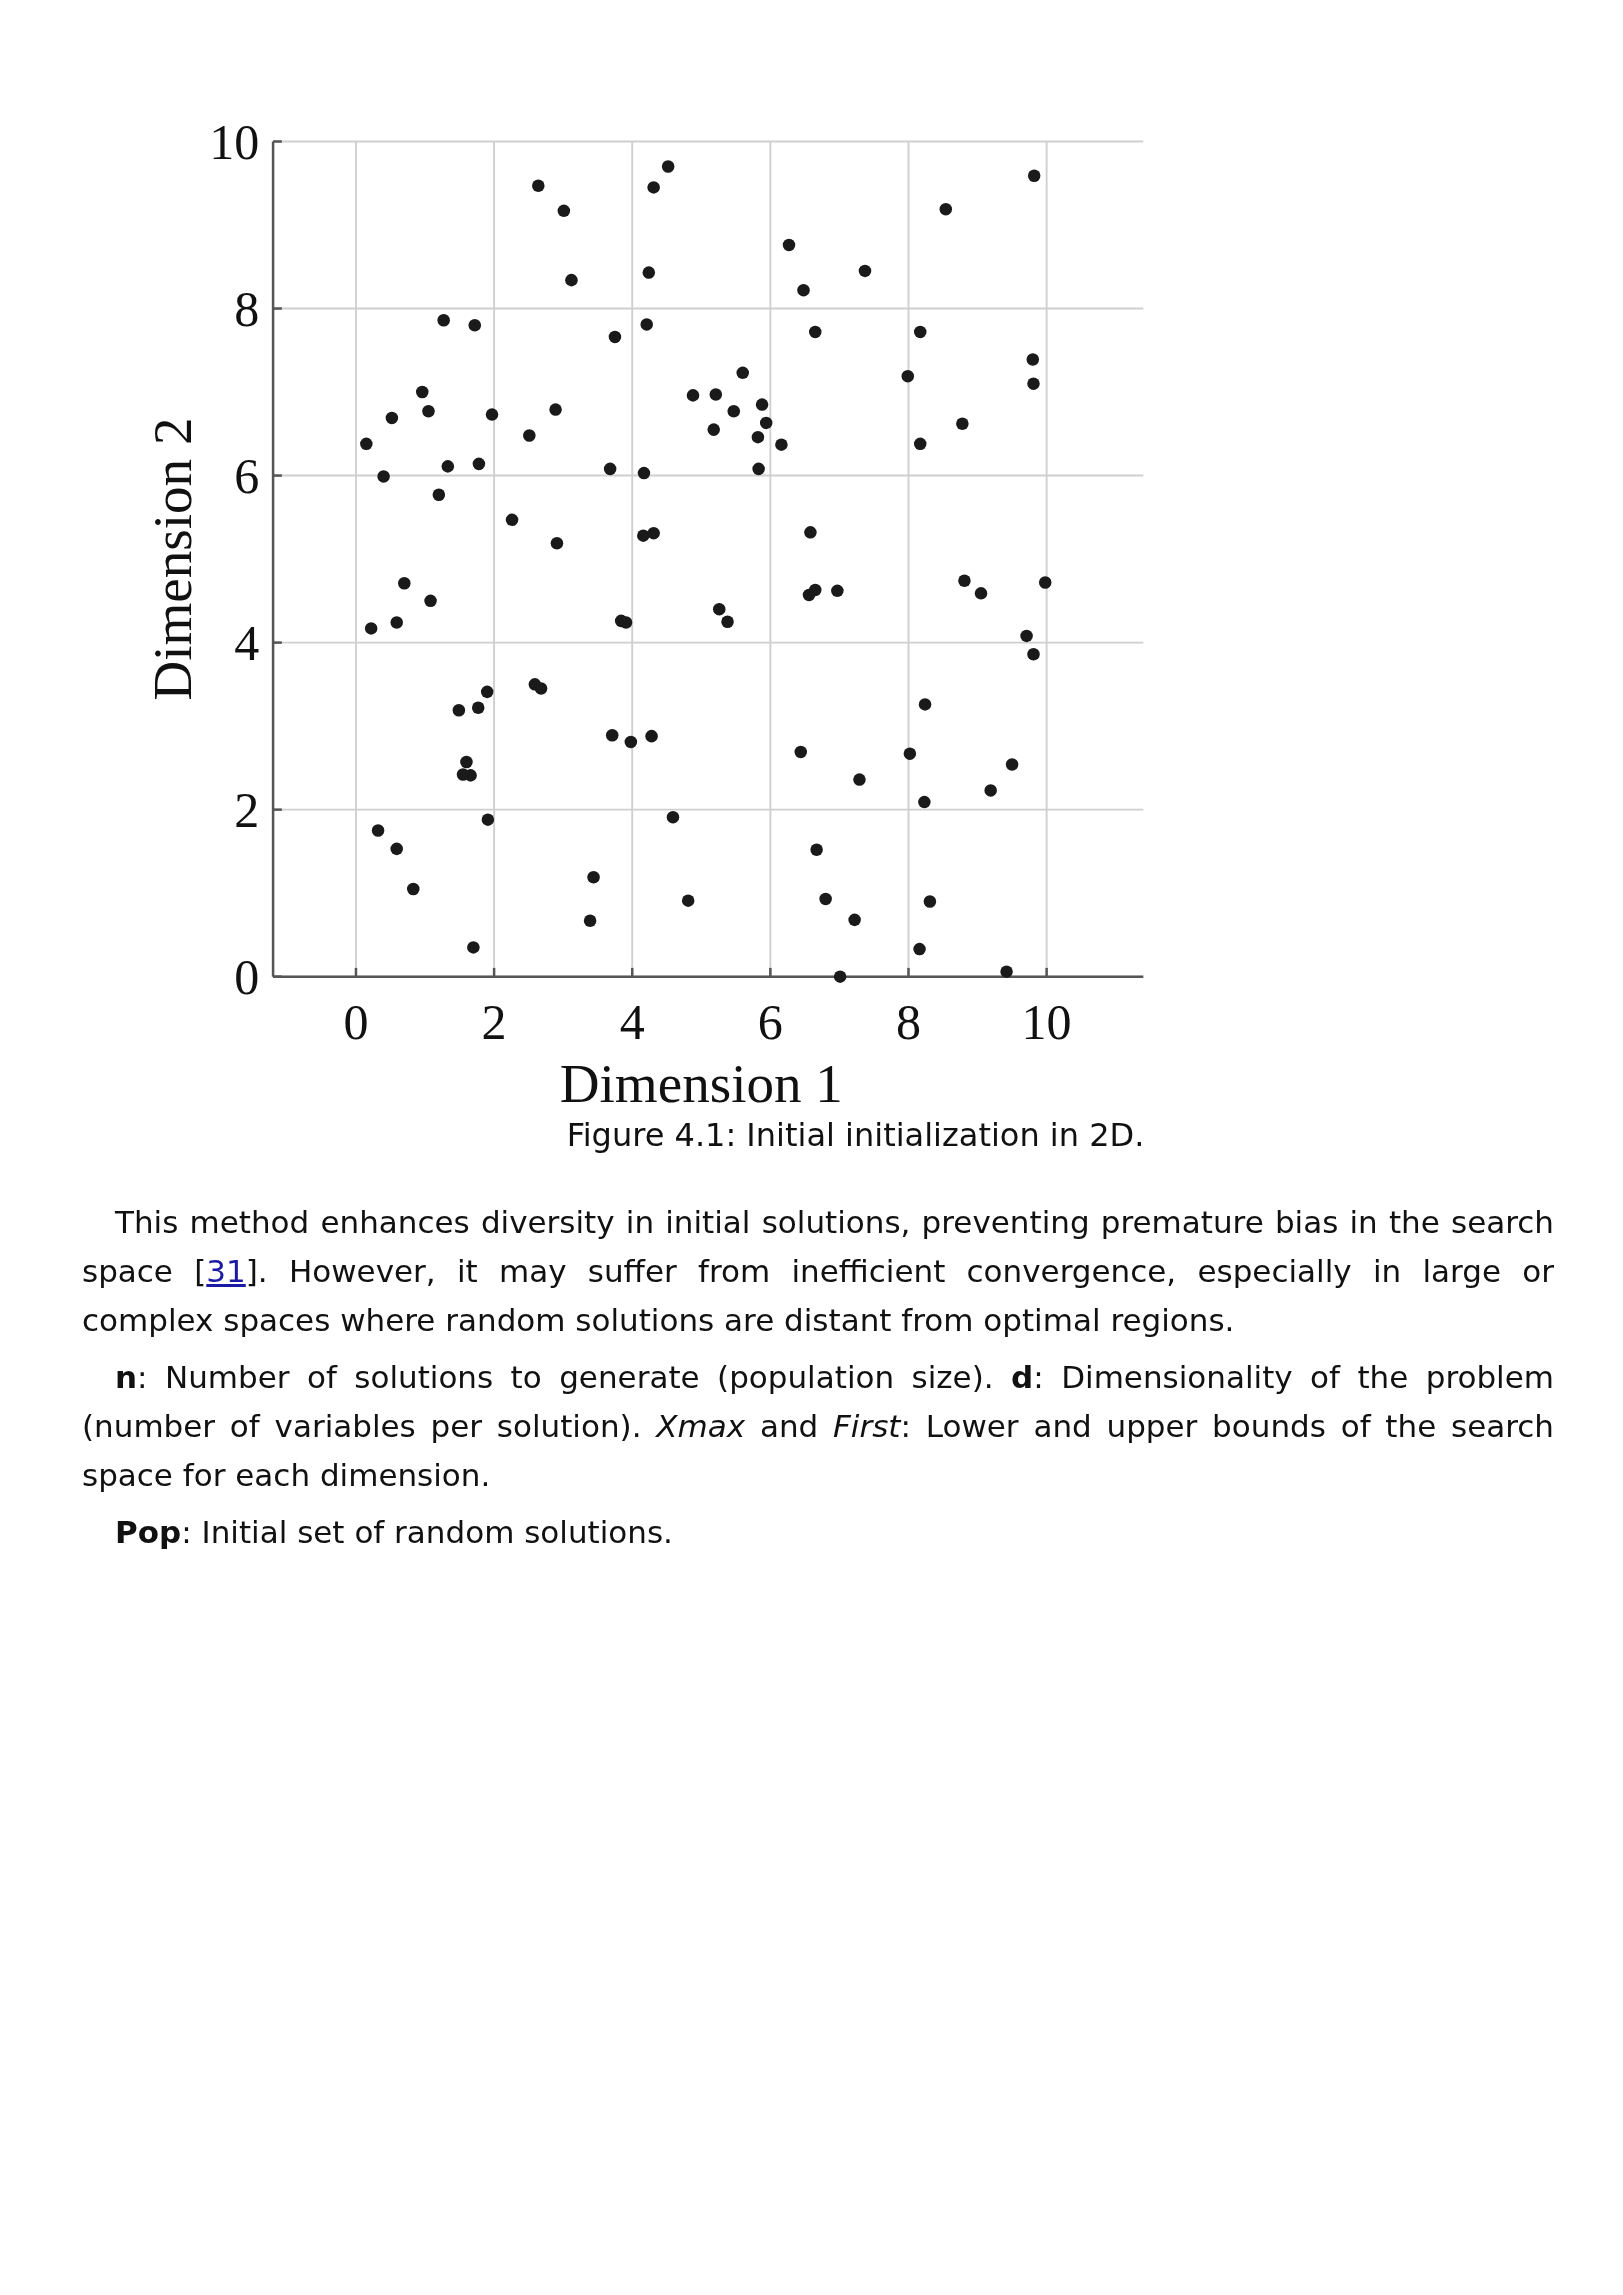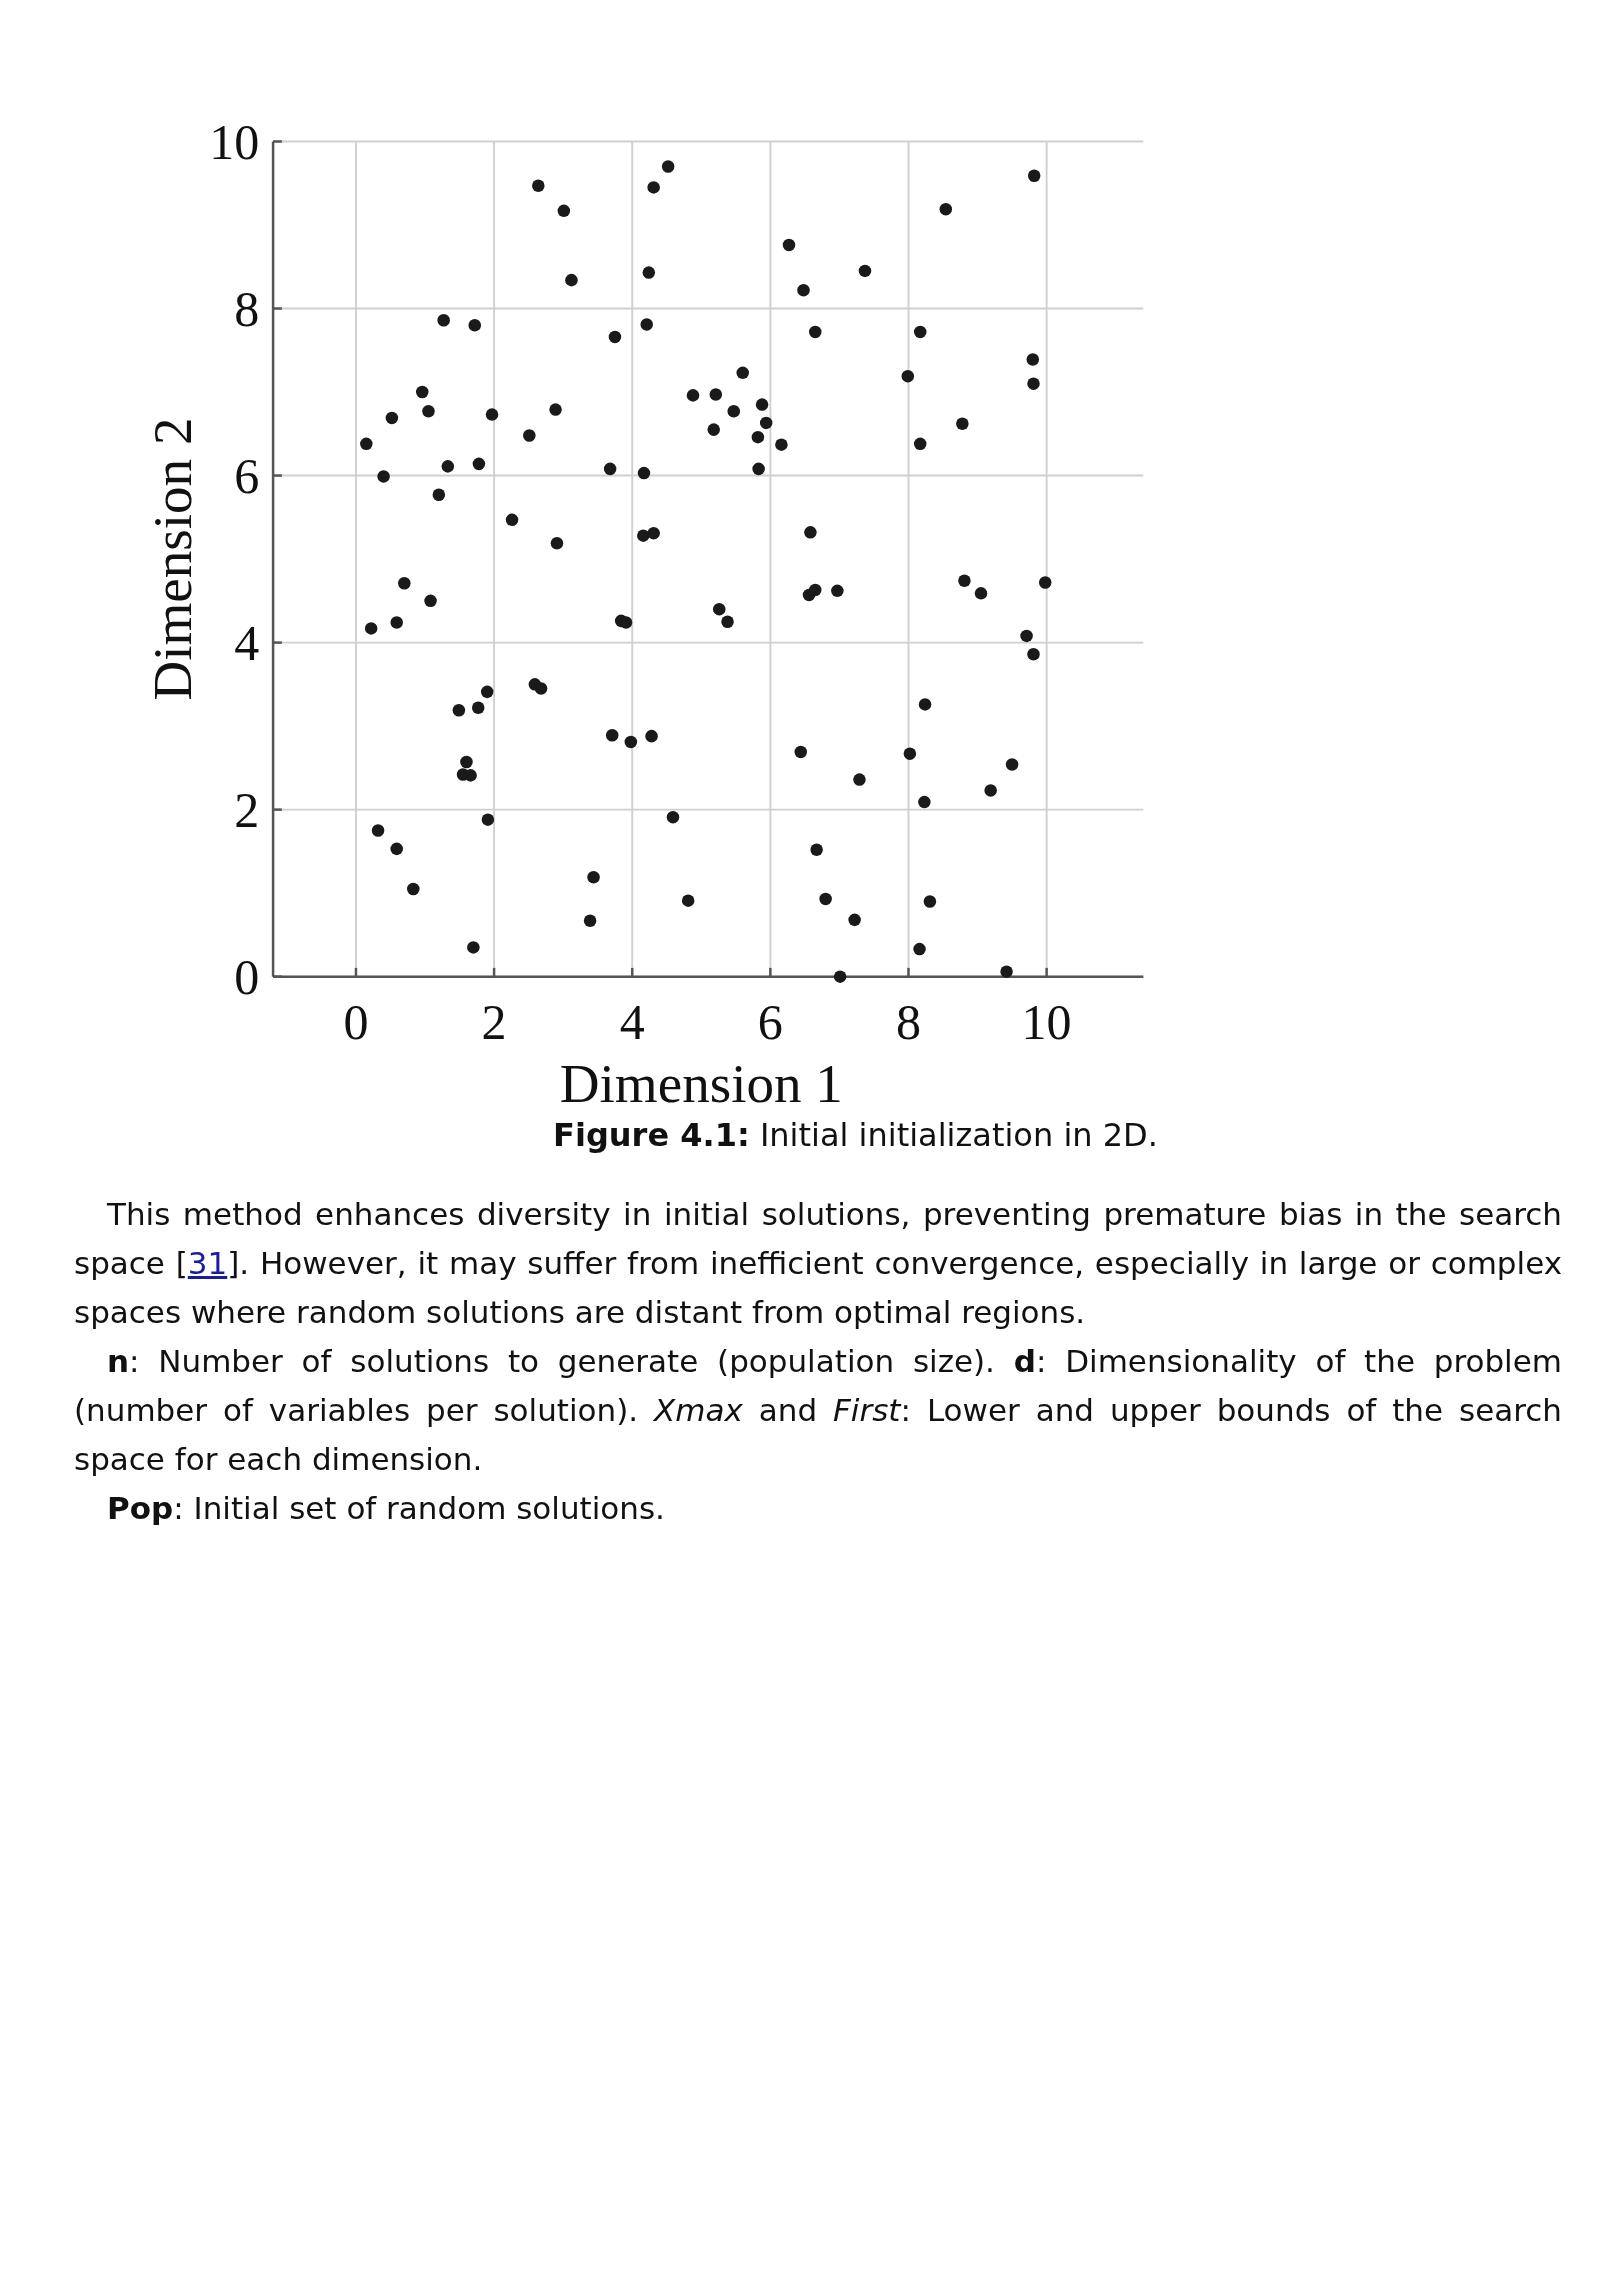--- a/index.html
+++ b/index.html
@@ -6,26 +6,26 @@
   body { width: 1623px; height: 2295px; position: relative; overflow: hidden; }
   #figure { position: absolute; left: 0; top: 0; width: 1623px; height: 1177px; }
   #figure svg { position: absolute; left: 0; top: 0; }
   .tick-text { font-family: "Liberation Serif", "DejaVu Serif", serif; font-size: 80px; fill: #111; }
   .axis-title { font-family: "Liberation Serif", "DejaVu Serif", serif; font-size: 88px; fill: #111; }
   #caption {
     position: absolute; left: 0; width: 1623px; top: 1116px; text-align: center;
     font-family: "DejaVu Sans", sans-serif; font-size: 32px; color: #111;
     padding-left: 88px; box-sizing: border-box;
   }
-  #caption b { font-weight: bold; }
+  #caption b { font-weight: normal; }
   #body-text {
     position: absolute; left: 74px; top: 1190px; width: 1488px;
     font-family: "DejaVu Sans", sans-serif; font-size: 31px; line-height: 49px; color: #111;
   }
-  #body-text p { margin: 0; text-align: justify; text-indent: 33px; }
+  #body-text p { margin: 8px; text-align: justify; text-indent: 33px; }
   .ref-link { color: #1a1aa6; text-decoration: underline; }
 </style>
 </head>
 <body>
 
 <div id="figure">
   <svg id="plot" width="1623" height="1177" xmlns="http://www.w3.org/2000/svg" viewBox="0 0 2592 1880">
     <g id="grid-layer">
         <line x1="568.3809523809524" x2="568.3809523809524" y1="226" y2="1560" stroke="#cfcfcf" stroke-width="3"></line>
         <line x1="789.015873015873" x2="789.015873015873" y1="226" y2="1560" stroke="#cfcfcf" stroke-width="3"></line>

